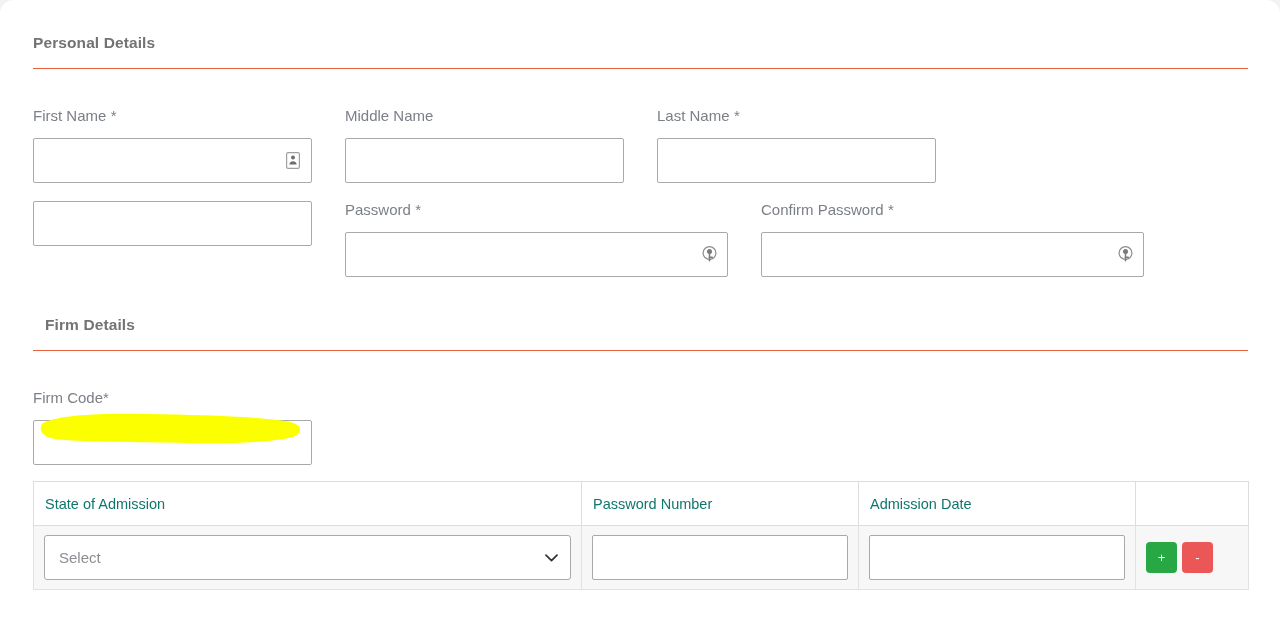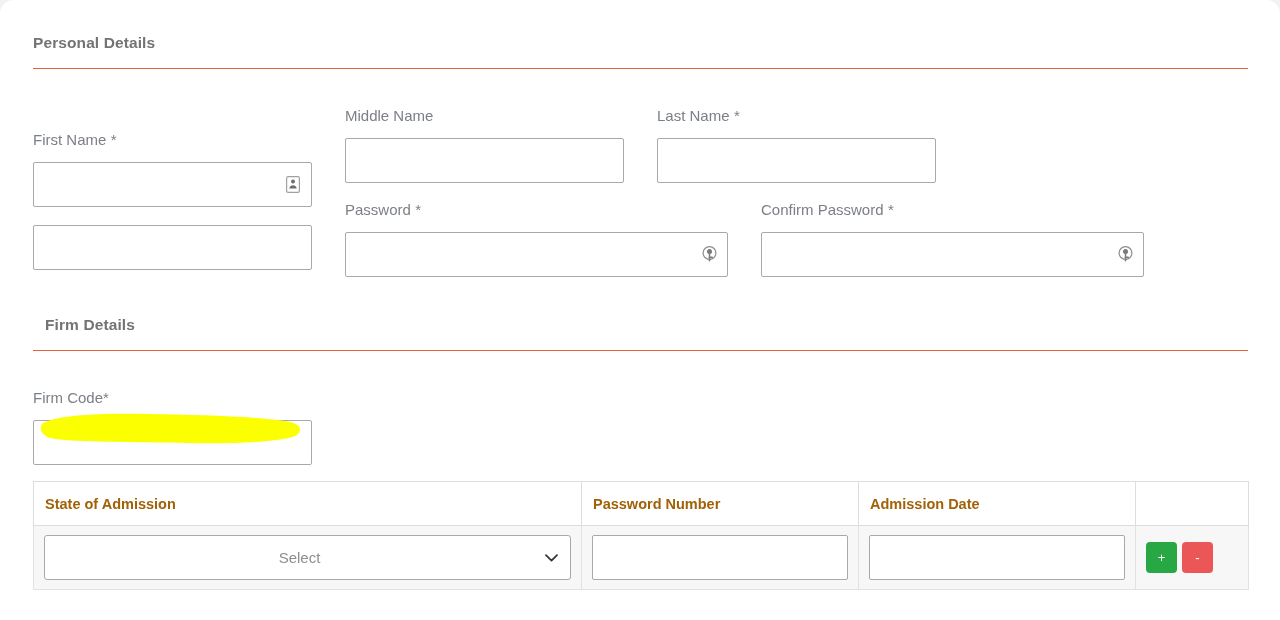--- a/index.html
+++ b/index.html
@@ -90,21 +90,21 @@
     display: flex;
     gap: 33px;
   }
   .row2 {
     position: absolute;
     top: 201px;
     left: 0;
     display: flex;
     gap: 33px;
   }
-  .col-sm { width: 279px; margin-top: 24px; }
+  .col-sm { width: 279px; }
   .col-md { width: 279px; }
   .col-lg { width: 279px; }
   .col-pw { width: 383px; }
   .lbl-wrap { height: 24px; margin-bottom: 7px; }
 
   
   .firm-code-wrap {
     position: absolute;
     top: 389px;
     left: 0;
@@ -125,22 +125,22 @@
     top: 481px;
     left: 0;
     width: 1215px;
     border-collapse: collapse;
     background: #ffffff;
     table-layout: fixed;
   }
   .adm-table th {
     text-align: left;
     font-size: 14.5px;
-    font-weight: bold;
-    color: #a16207;
+    font-weight: normal;
+    color: #0f766e;
     padding: 13px 10px 13px 11px;
     border: 1px solid #dddddd;
     background: #ffffff;
     height: 44px;
   }
   .adm-table td {
     border: 1px solid #e2e2e2;
     background: #f7f7f7;
     padding: 9px 10px;
     vertical-align: middle;
@@ -152,21 +152,20 @@
     height: 45px;
     background: #ffffff;
     border: 1px solid #a9a9a9;
     border-radius: 3px;
     font-family: "Liberation Sans", sans-serif;
     font-size: 15px;
     color: #8d8d93;
     padding: 0 30px 0 14px;
     outline: none;
     appearance: none;
-    text-align: center;
     -webkit-appearance: none;
   }
   .sel-wrap { position: relative; }
   .sel-caret {
     position: absolute;
     right: 13px;
     top: 50%;
     transform: translateY(-50%);
     pointer-events: none;
     line-height: 0;

